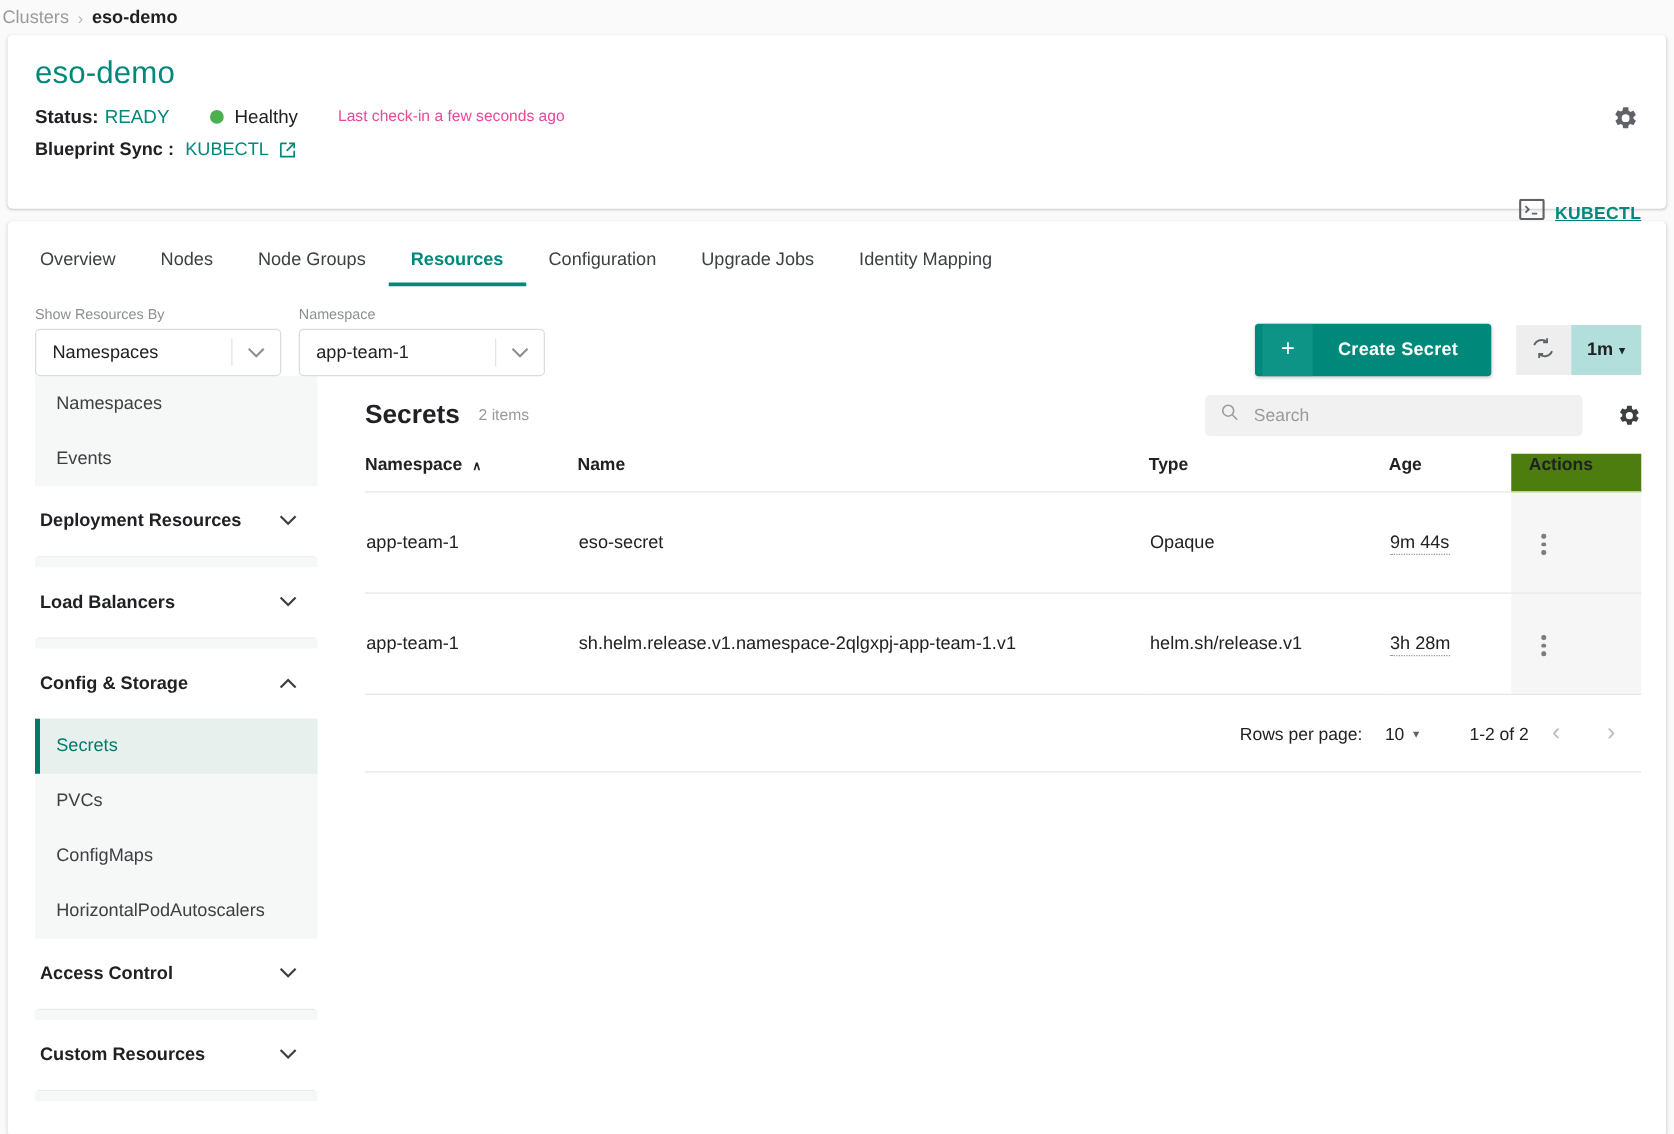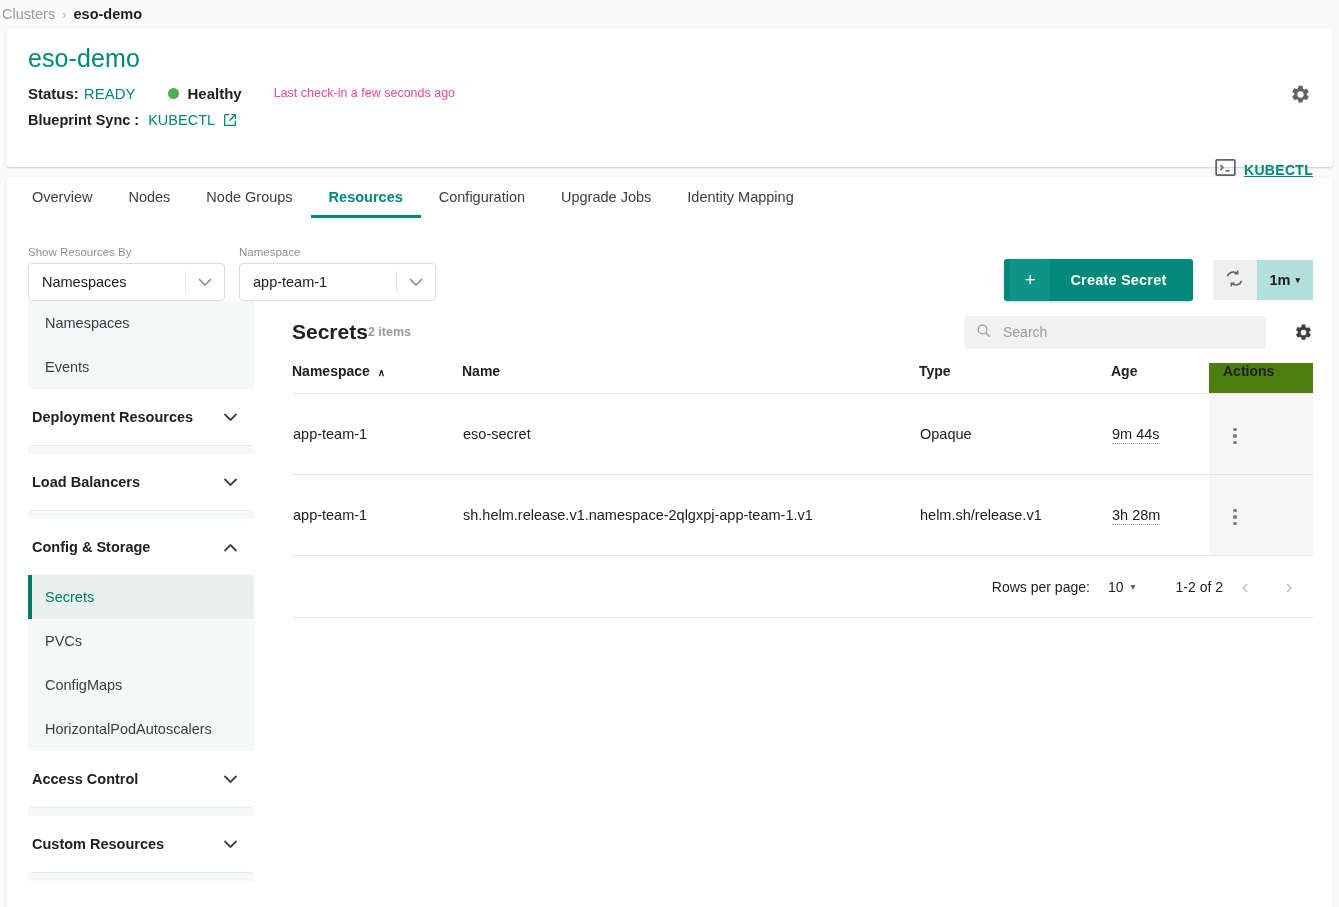--- a/index.html
+++ b/index.html
@@ -40,42 +40,42 @@
     letter-spacing: .1px; margin: 0 0 13px 0; line-height: 1;
   }
   .status-row {
     display: flex; align-items: center; font-size: 15px;
     margin-bottom: 10px; height: 18px;
   }
   .status-label { color: #202124; font-weight: 700; }
   .status-value { color: #00897b; font-weight: 400; margin-left: 5px; }
   .health-wrap { display: flex; align-items: center; margin-left: 32px; }
   .dot { width: 11px; height: 11px; border-radius: 50%; background: #4caf50; }
-  .health-text { color: #202124; font-weight: 700; font-size: 15px; margin-left: 9px; }
+  .health-text { color: #202124; font-weight: 400; font-size: 15px; margin-left: 9px; }
   .checkin { color: #ec4899; font-size: 12.5px; margin-left: 32px; font-weight: 400; }
   .bp-row { display: flex; align-items: center; font-size: 14.5px; }
   .bp-label { color: #202124; font-weight: 700; }
   .bp-value { color: #00897b; margin-left: 9px; font-weight: 400; }
   .ext-link-icon { margin-left: 7px; display: inline-flex; cursor: pointer; }
 
   .gear-top {
     position: absolute; right: 22px; top: 56px;
     cursor: pointer; line-height: 0;
   }
   .kubectl-btn {
     position: absolute; right: 20px; top: 131px;
     display: flex; align-items: center; gap: 8px; cursor: pointer;
   }
   .kubectl-label { color: #00897b; font-weight: 700; font-size: 14px; letter-spacing: .3px; text-decoration: underline; }
 
   
   .body-card { margin-top: 10px; height: 748px; position: relative; overflow: hidden; }
 
   
-  .tabs { display: flex; align-items: center; height: 52px; padding: 0 8px; position: relative; }
+  .tabs { display: flex; align-items: flex-end; height: 52px; padding: 0 8px; position: relative; }
   .tab {
     font-size: 14.5px; color: #3c4043; padding: 0 18px 13px 18px;
     cursor: pointer; position: relative; white-space: nowrap;
   }
   .tab.active { color: #00897b; font-weight: 700; }
   .tab.active::after {
     content: ""; position: absolute; left: 0; right: 0; bottom: 0;
     height: 3px; background: #00897b;
   }
 
@@ -134,21 +134,21 @@
     padding: 0 16px 0 4px; font-size: 14.5px; color: #202124; font-weight: 700;
     cursor: pointer; background: #fff;
   }
   .side-rule { height: 1px; background: #e8eaed; margin: 0 2px; }
   .side-gap { height: 8px; background: #f6f7f7; }
 
   
   .content { flex: 1; padding-left: 38px; padding-right: 20px; position: relative; }
   .table-topbar { display: flex; align-items: center; height: 62px; }
   .tbl-title { font-size: 21px; font-weight: 700; color: #202124; }
-  .tbl-count { font-size: 12.5px; color: #9a9a9e; margin-left: 0; font-weight: bold; }
+  .tbl-count { font-size: 12.5px; color: #9a9a9e; margin-left: 15px; }
   .search-wrap {
     margin-left: auto; width: 302px; height: 33px; background: #f1f1f2;
     border-radius: 4px; display: flex; align-items: center; padding: 0 12px; gap: 10px;
   }
   .search-input {
     border: none; background: transparent; outline: none;
     font-size: 14px; color: #5f6368; width: 100%;
     font-family: "Liberation Sans", sans-serif;
   }
   .search-input::placeholder { color: #9a9a9e; }

